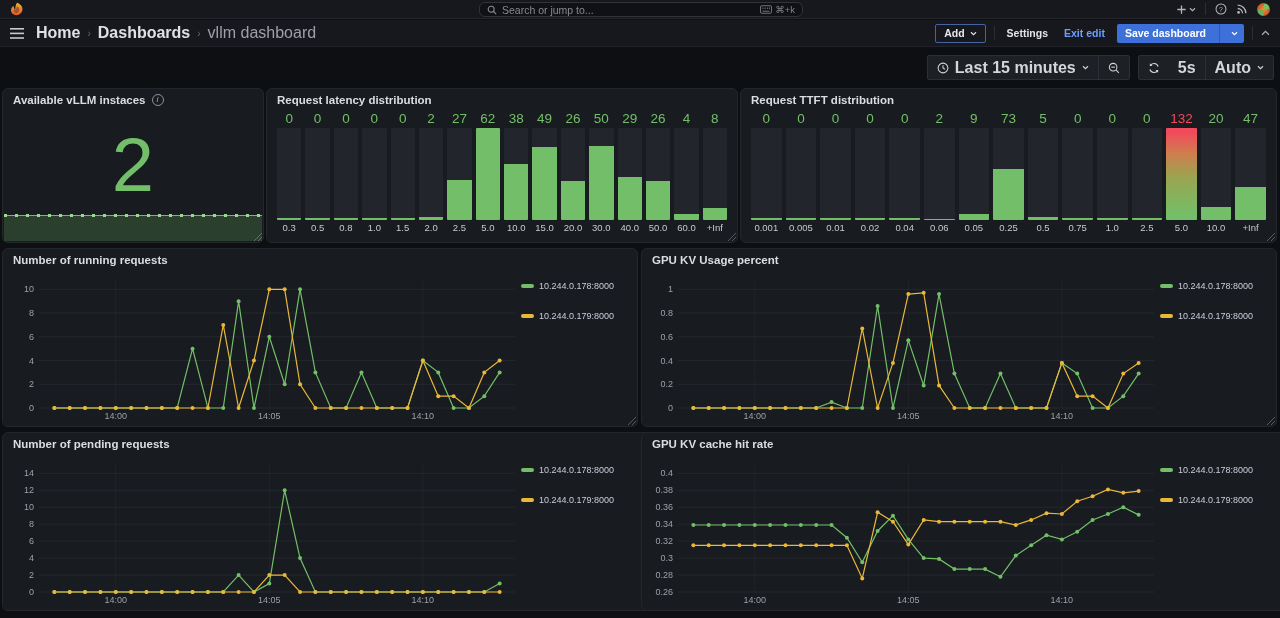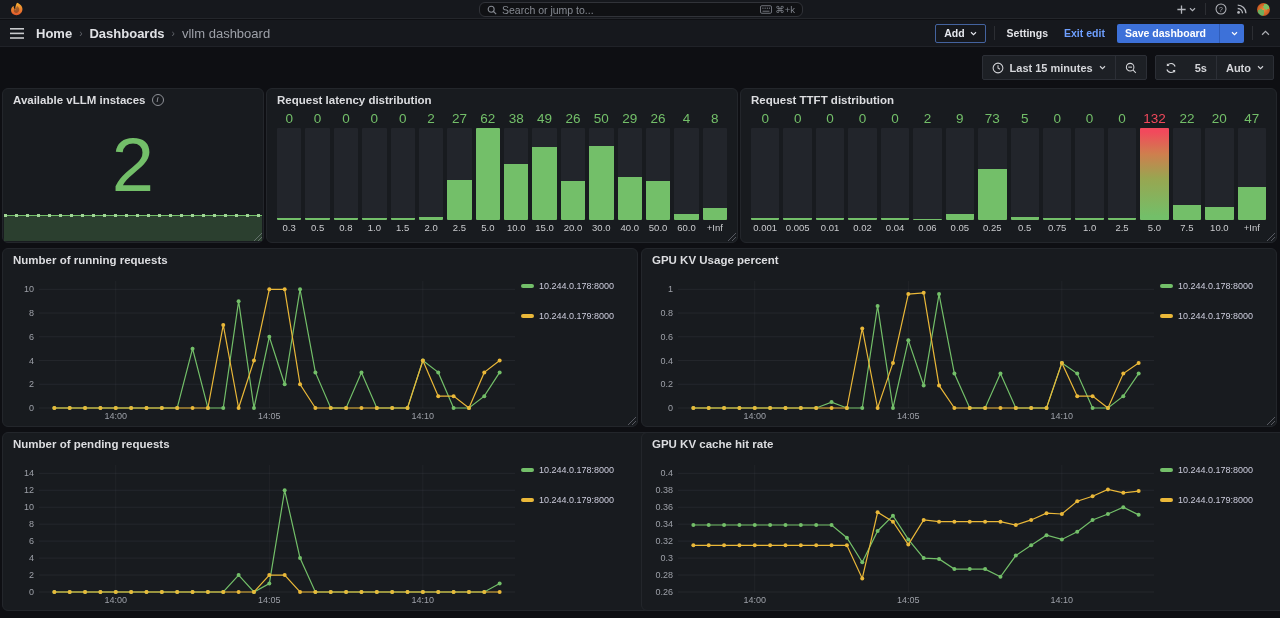--- a/index.html
+++ b/index.html
@@ -23,40 +23,40 @@
   .nav-divider{width:1px;height:12px;background:#2c2e33}
   .avatar{width:13px;height:13px;border-radius:50%;cursor:pointer;
     background:radial-gradient(circle at 30% 75%,#6fae5c 0 26%,transparent 27%),
                radial-gradient(circle at 72% 28%,#7fbf62 0 22%,transparent 23%),
                radial-gradient(circle at 50% 50%,#f0913a,#c2521f 75%)}
 
   
   .crumbbar{position:absolute;left:0;top:20px;width:1280px;height:27px;background:#16181d;
     border-bottom:1px solid #202228;display:flex;align-items:center;padding:0 10px;box-sizing:border-box;z-index:5}
   .burger{margin-right:12px;cursor:pointer}
-  .crumb{font-size:13px;color:#e0e1e5;font-weight:700;cursor:pointer}
+  .crumb{font-size:16px;color:#e0e1e5;font-weight:700;cursor:pointer}
   .crumb.current{color:#9da0a8;font-weight:400;cursor:default}
   .crumb-sep{color:#62656c;margin:0 7px;font-size:10px}
   .crumb-actions{margin-left:auto;display:flex;align-items:center;gap:8px}
   .btn{display:flex;align-items:center;gap:5px;height:19px;padding:0 8px;border-radius:2px;
     font-size:10.5px;font-weight:700;box-sizing:border-box;cursor:pointer;white-space:nowrap}
   .btn-outline{border:1px solid #44639f;color:#e6e8ee;background:transparent}
   .btn-text{color:#e3e4e8;padding:0 4px}
   .btn-link{color:#6e9fff;padding:0 4px}
   .btn-primary{background:#3d71d9;color:#fff;padding:0 0 0 8px}
   .btn-primary .split{width:1px;height:19px;background:#2f5cb8;margin-left:8px}
   .btn-primary .chev{padding:0 6px}
   .v-divider{width:1px;height:14px;background:#2c2e33}
 
   
   .toolbar{position:absolute;right:6px;top:55px;display:flex;align-items:center;gap:8px;z-index:4}
   .tool-group{display:flex;align-items:center;background:#1d2025;border:1px solid #2c2f36;
     border-radius:2px;height:25px;box-sizing:border-box}
   .tool-seg{display:flex;align-items:center;gap:6px;padding:0 9px;height:100%;cursor:pointer;
-    font-size:11px;font-weight:700;color:#d5d6da}
+    font-size:16px;font-weight:700;color:#d5d6da}
   .tool-sep{width:1px;height:100%;background:#2c2f36}
 
   
   .panel{position:absolute;background:#181b1f;border:1px solid #23262b;border-radius:6px;box-sizing:border-box}
   .ptitle{position:absolute;left:10px;top:5px;font-size:11.5px;font-weight:700;color:#dcdde0;
     display:flex;align-items:center;gap:6px;cursor:pointer;z-index:2}
   .info-ic{width:10px;height:10px;border:1px solid #8e9197;border-radius:50%;color:#8e9197;
     font-size:7px;line-height:10px;text-align:center;font-style:italic;font-weight:700}
   .resize{position:absolute;right:1px;bottom:1px;width:9px;height:9px;cursor:nwse-resize;
     background:repeating-linear-gradient(135deg,rgba(204,204,220,.35) 0 1px,transparent 1px 3.2px);
@@ -450,27 +450,20 @@
           <div class="bg-fill" style="height: 2px;"></div>
         </div>
         <div class="bg-label">2.5</div>
       </div>
       <div class="bg-col">
         <div class="bg-val" style="color: rgb(242, 73, 92);">132</div>
         <div class="bg-track">
           <div class="bg-fill grad" style="height: 100%;"></div>
         </div>
         <div class="bg-label">5.0</div>
-      </div>
-      <div class="bg-col">
-        <div class="bg-val">22</div>
-        <div class="bg-track">
-          <div class="bg-fill" style="height: 16.6667%;"></div>
-        </div>
-        <div class="bg-label">7.5</div>
       </div>
       <div class="bg-col">
         <div class="bg-val">20</div>
         <div class="bg-track">
           <div class="bg-fill" style="height: 14.3939%;"></div>
         </div>
         <div class="bg-label">10.0</div>
       </div>
       <div class="bg-col">
         <div class="bg-val">47</div>

